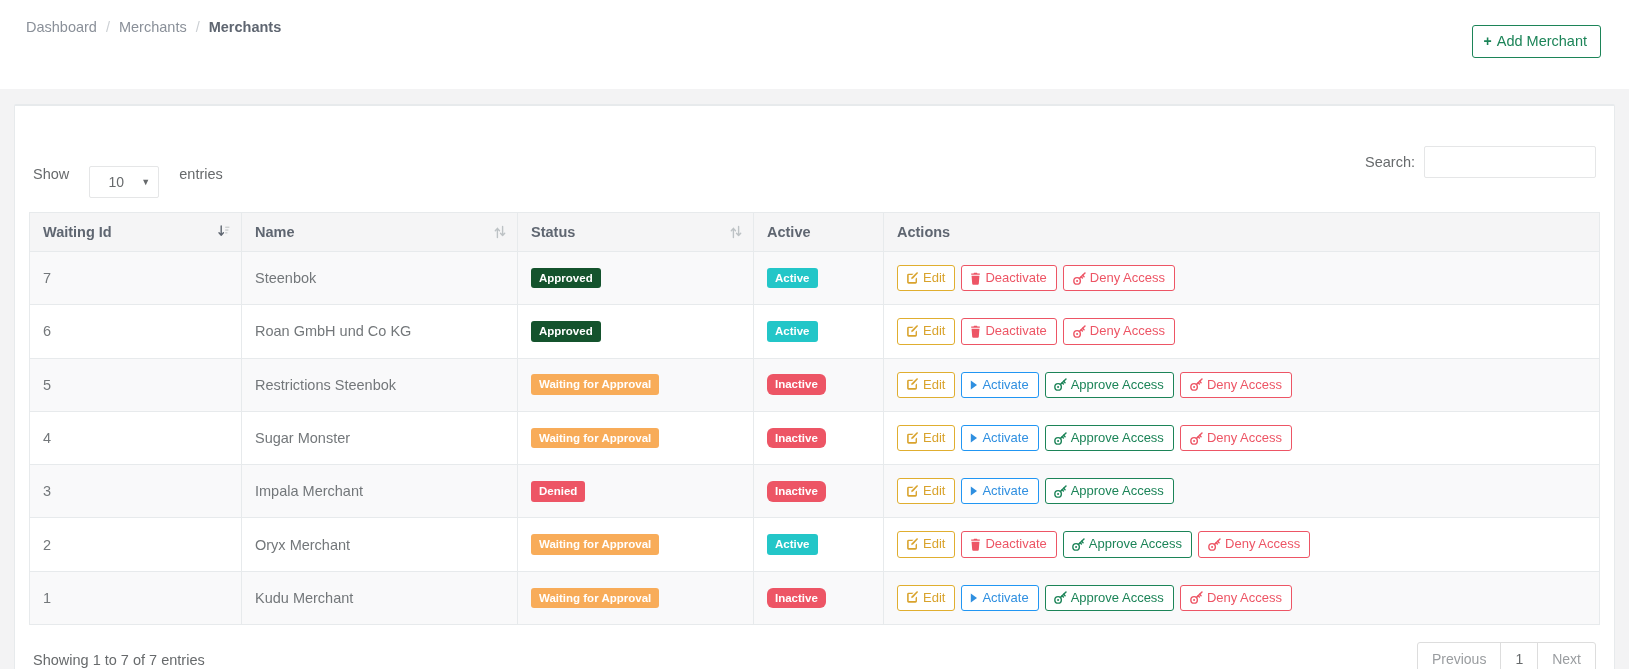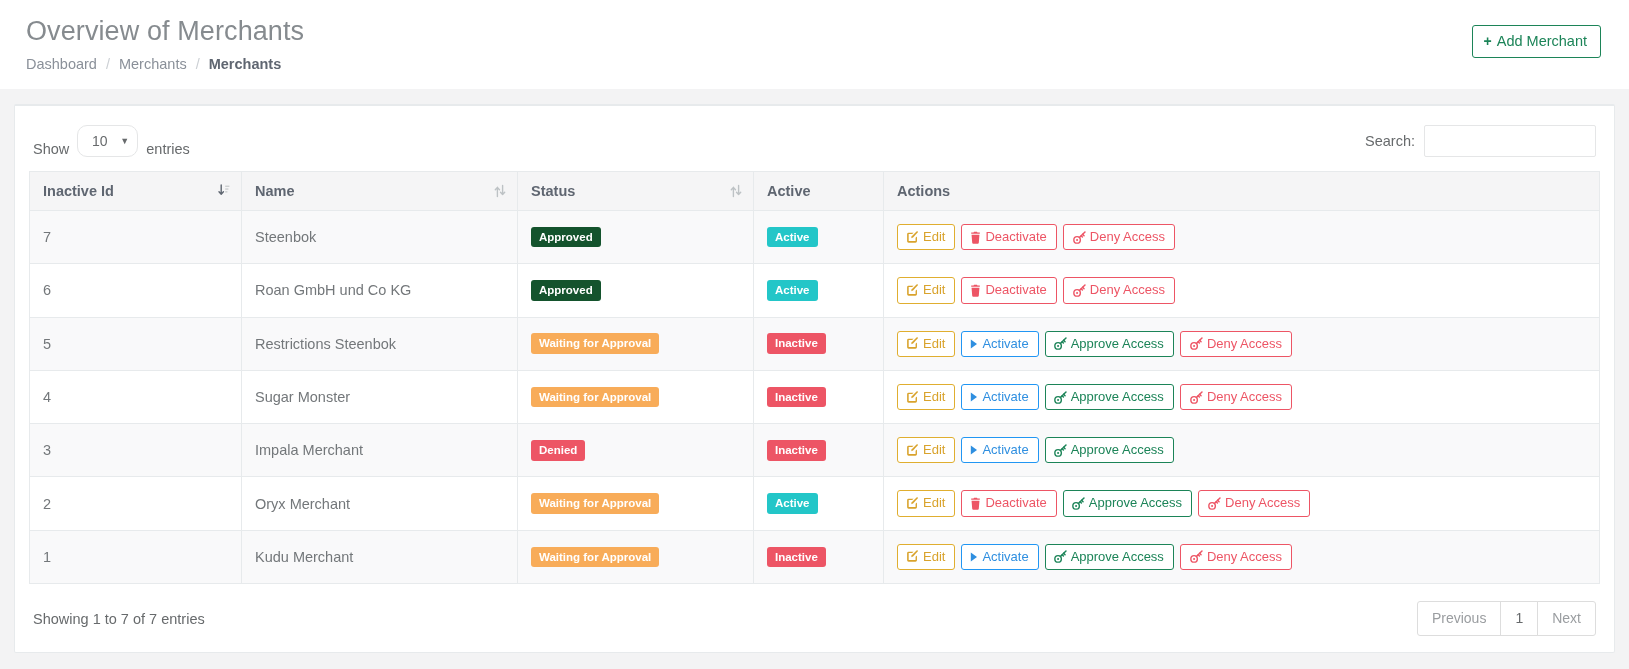--- a/index.html
+++ b/index.html
@@ -105,36 +105,37 @@
   
   .dt-top {
     display: flex;
     justify-content: space-between;
     align-items: center;
     padding: 4px 4px 14px 4px;
     font-size: 14.5px;
   }
   .dt-length {
     display: flex;
-    align-items: flex-end;
-    gap: 8px;
+    align-items: flex-start;
+    gap: 20px;
     color: #676a6c;
+    margin-top: 41px;
   }
   .dt-select {
     position: relative;
     display: inline-block;
   }
   .dt-select select {
     appearance: none;
     -webkit-appearance: none;
     background: #ffffff;
     border: 1px solid #e5e6e7;
-    border-radius: 10px;
+    border-radius: 2px;
     padding: 6px 26px 6px 10px;
-    width: 61px;
+    width: 70px;
     font-size: 14px;
     font-family: "Liberation Sans", sans-serif;
     color: #676a6c;
     text-align: center;
     text-align-last: center;
     cursor: pointer;
     height: 32px;
   }
   .dt-select .caret {
     position: absolute;
@@ -215,21 +216,21 @@
     font-weight: bold;
     padding: 4px 8px 4px 8px;
     border-radius: 3px;
     line-height: 1.1;
     white-space: nowrap;
   }
   .lbl-approved { background: #14532d; }
   .lbl-waiting  { background: #f8ac59; }
   .lbl-denied   { background: #ed5565; text-align: right; }
   .lbl-active   { background: #23c6c8; }
-  .lbl-inactive { background: #ed5565; }
+  .lbl-inactive { background: #ed5565; border-radius: 6px; }
 
   
   .actions {
     display: flex;
     align-items: flex-start;
     gap: 6px;
     flex-wrap: nowrap;
   }
   .btn-act {
     background: #ffffff;
@@ -277,21 +278,20 @@
   .dt-pagination .pg:first-child { margin-left: 0; border-radius: 3px 0 0 3px; }
   .dt-pagination .pg:last-child  { border-radius: 0 3px 3px 0; }
   .dt-pagination .pg.current { background: #ffffff; color: #676a6c; }
   .dt-pagination .pg.disabled { color: #9a9da0; }
 </style>
 </head>
 <body>
 
 <div class="page-header">
   <div class="header-left">
-    <h1 class="page-title">Overview of Merchants</h1>
     <nav class="breadcrumb">
       <a href="#">Dashboard</a>
       <span class="sep">/</span>
       <a href="#">Merchants</a>
       <span class="sep">/</span>
       <span class="current">Merchants</span>
     </nav>
   </div>
   <button class="btn-add">
     <span class="plus">+</span>
@@ -317,21 +317,21 @@
         <div class="dt-filter">
           <label>Search:</label>
           <input type="text" placeholder="" style="">
         </div>
       </div>
 
       <table class="dt">
         <thead>
           <tr>
             <th class="col-id">
-              <span>Inactive Id</span>
+              <span>Waiting Id</span>
               <span class="sort">
                 <svg width="12" height="14" viewBox="0 0 12 14">
                   <path d="M3.2 1 L3.2 10.2 M3.2 10.2 L1 7.8 M3.2 10.2 L5.4 7.8" stroke="#5f6671" stroke-width="1.4" fill="none" stroke-linecap="round"></path>
                   <rect x="7.2" y="1.6" width="4.2" height="1.3" fill="#c9ccce"></rect>
                   <rect x="7.2" y="4.4" width="3.2" height="1.3" fill="#c9ccce"></rect>
                   <rect x="7.2" y="7.2" width="2.2" height="1.3" fill="#c9ccce"></rect>
                 </svg>
               </span>
             </th>
             <th class="col-name">

